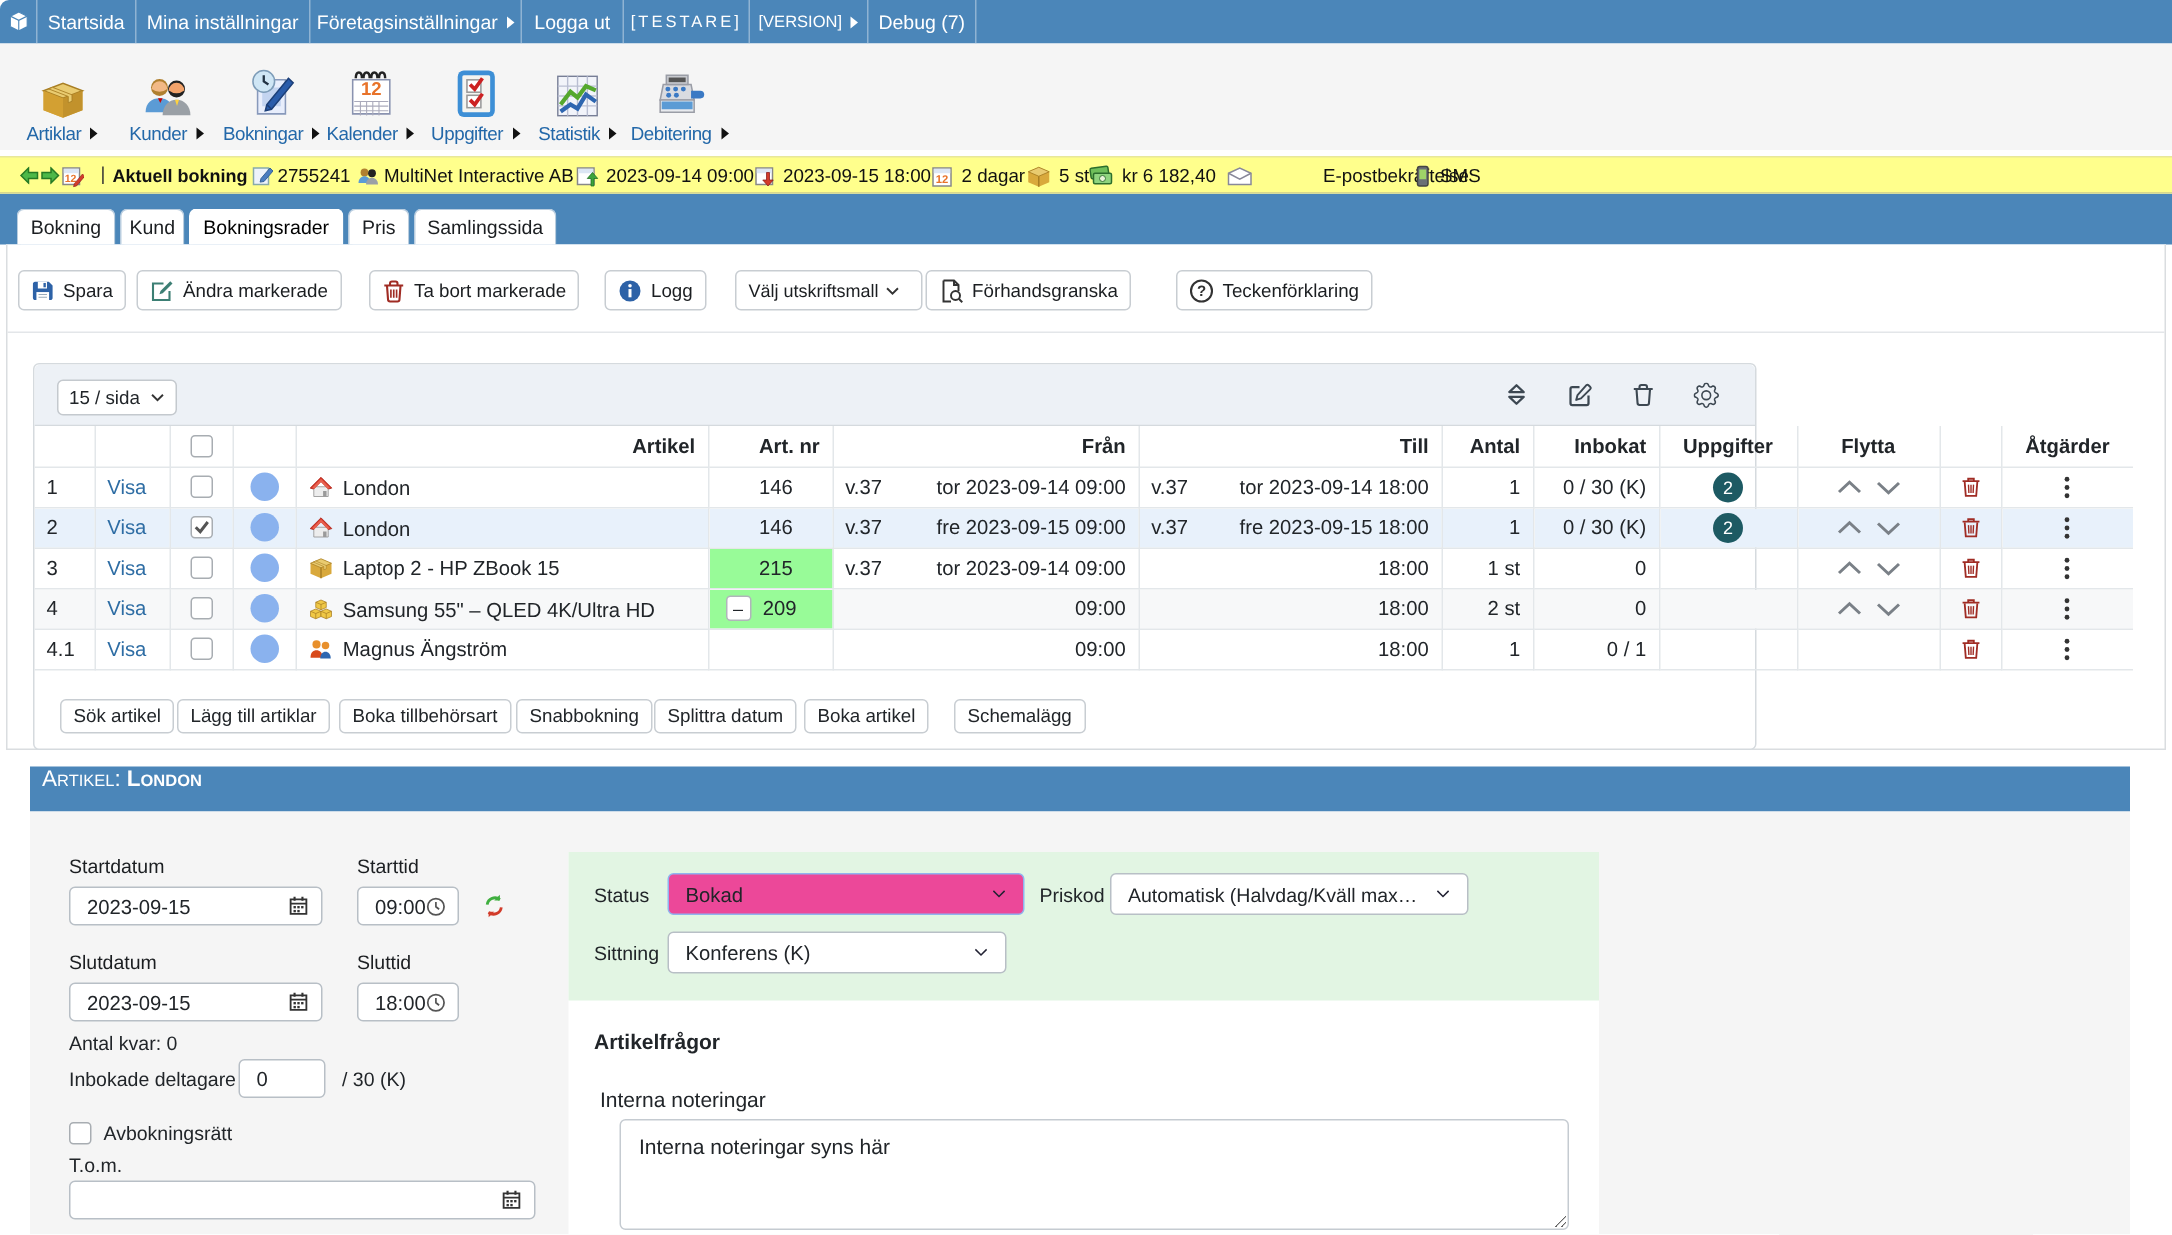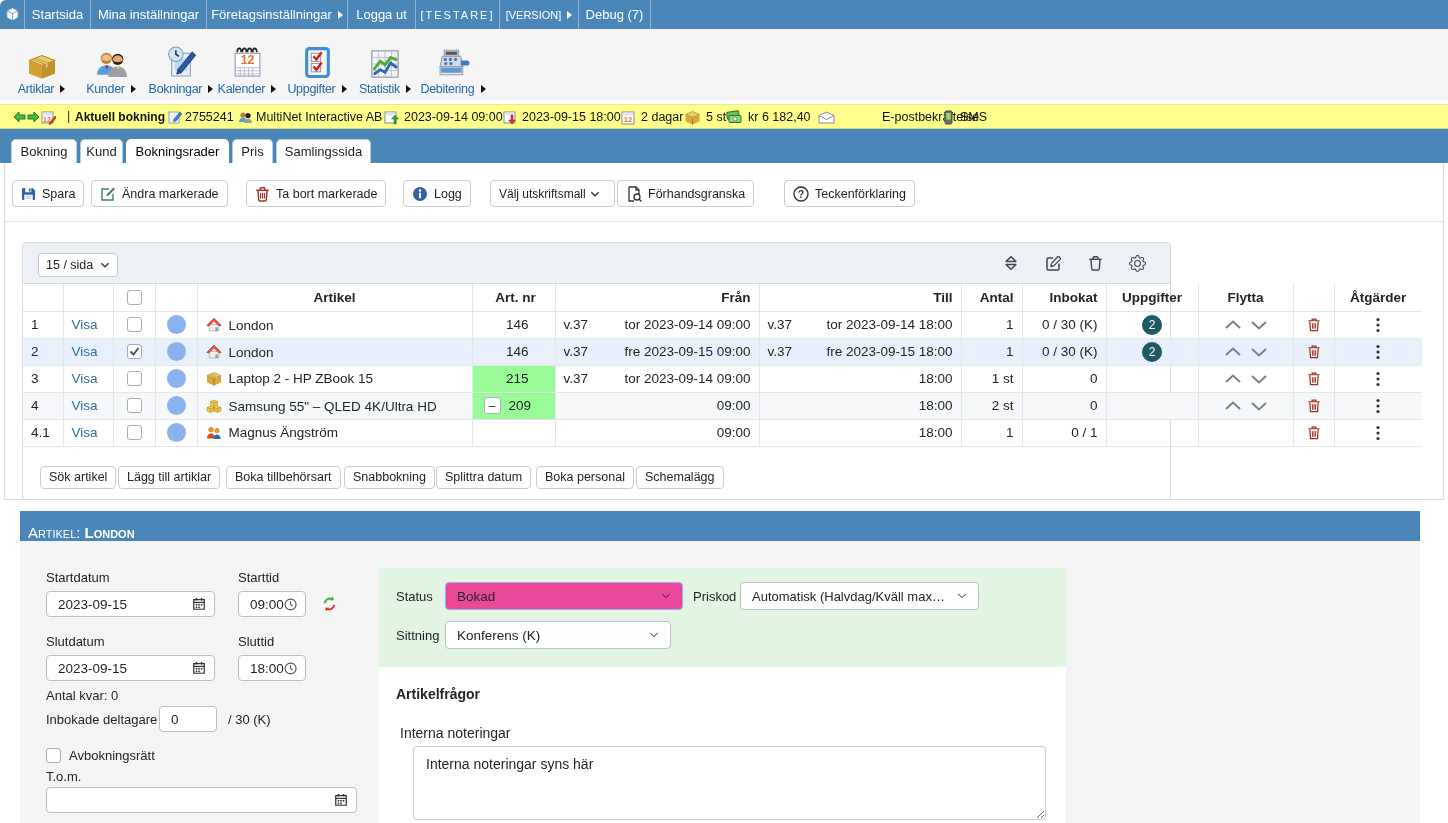--- a/index.html
+++ b/index.html
@@ -30,33 +30,33 @@
 
 .tablecard{margin:20px 0 0 17px;width:1149px;border:1px solid #d5dade;border-radius:4px;background:#fff}
 .cardhead{height:41px;background:#edf1f6;border-bottom:1px solid #d5dade;border-radius:4px 4px 0 0;display:flex;align-items:center;padding:0 12px 0 14px}
 .pagesel{height:24px;border:1px solid #c4c9ce;border-radius:4px;background:#fff;font-size:12.5px;display:inline-flex;align-items:center;padding:0 7px;margin-left:1px;margin-top:4px}
 .pagesel svg{margin-left:7px}
 .headicons{margin-left:auto;display:flex;align-items:center}
 .headicons .hi{width:42px;display:flex;justify-content:center}
 table.grid{border-collapse:collapse;width:1397px;table-layout:fixed;font-size:13.5px}
 table.grid td,table.grid th{border-right:1px solid #e3e7ea;border-bottom:1px solid #e3e7ea;padding:0 8px;height:27px;overflow:hidden;white-space:nowrap}
 table.grid td:last-child,table.grid th:last-child{border-right:none}
-table.grid th{font-weight:bold;text-align:center}
+table.grid th{font-weight:bold;text-align:right}
 tr.sel{background:#e8f1fb}
 tr.alt{background:#f7f8f9}
 .visa{color:#2e6da4}
 .dot{width:19px;height:19px;border-radius:50%;background:#8ab2ee;margin:0 auto}
 .cb{width:15px;height:15px;border:1px solid #a8adb2;border-radius:3px;background:#fff;margin:0 auto}
 .greencell{background:#98fb98}
 .badge{width:20px;height:20px;border-radius:50%;background:#1d5a63;color:#fff;font-size:12px;display:flex;align-items:center;justify-content:center;margin:0 auto}
 .cardfoot{position:relative;height:52px}
 .fbtn{position:absolute;top:19px;height:23px;border:1px solid #c8cdd2;border-radius:4px;background:#fff;display:inline-flex;align-items:center;font-size:12.5px;padding:0 8px;white-space:nowrap}
 
 .section{margin:11px 0 0 20px;width:1400px}
-.sechead{height:30px;background:#4b86b9;color:#fff;display:flex;align-items:flex-end;padding-left:8px;font-variant:small-caps;font-size:15px}
+.sechead{height:30px;background:#4b86b9;color:#fff;display:flex;align-items:flex-start;padding-left:8px;font-variant:small-caps;font-size:15px}
 .sechead b{margin-left:4px}
 .secbody{background:#f5f5f5;display:flex;height:282px}
 .leftcol{width:359px;padding:29px 0 0 26px;font-size:13px}
 .lrow{display:flex}
 .lbl2{color:#1b1e21;margin-bottom:6px}
 .inp{background:#fff;border:1px solid #b8bfc6;border-radius:4px;height:26px;display:flex;align-items:center;font-size:13.5px;padding:0 8px 0 11px}
 .rightcol{width:687px;padding-top:27px}
 .rwhite{background:#fff;min-height:255px}
 .greenbox{height:99px;background:#e2f5e3;padding:14px 0 0 17px;font-size:13px}
 .grow{display:flex;align-items:center;margin-bottom:11px}
@@ -619,21 +619,21 @@
             </td>
           </tr>
     </tbody>
       </table>
     <div class="cardfoot">
       <div class="fbtn" style="left:17px">Sök artikel</div>
       <div class="fbtn" style="left:95px">Lägg till artiklar</div>
       <div class="fbtn" style="left:203px">Boka tillbehörsart</div>
       <div class="fbtn" style="left:321px">Snabbokning</div>
       <div class="fbtn" style="left:413px">Splittra datum</div>
-      <div class="fbtn" style="left:513px">Boka personal</div>
+      <div class="fbtn" style="left:513px">Boka artikel</div>
       <div class="fbtn" style="left:613px">Schemalägg</div>
     </div>
   </div>
 </div>
 
 <div class="section">
   <div class="sechead">
       <span>Artikel:</span>
       <b>London</b>
     </div>

